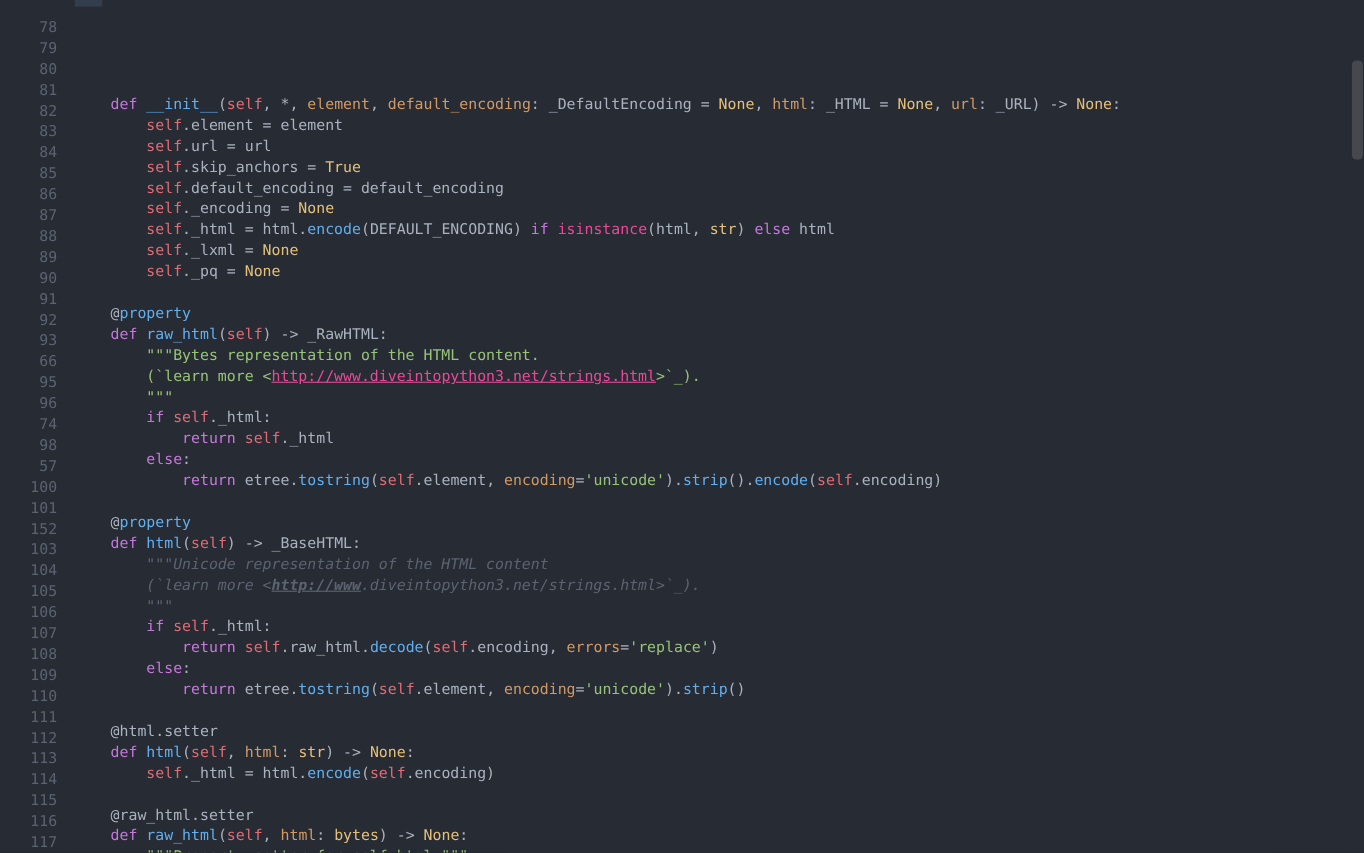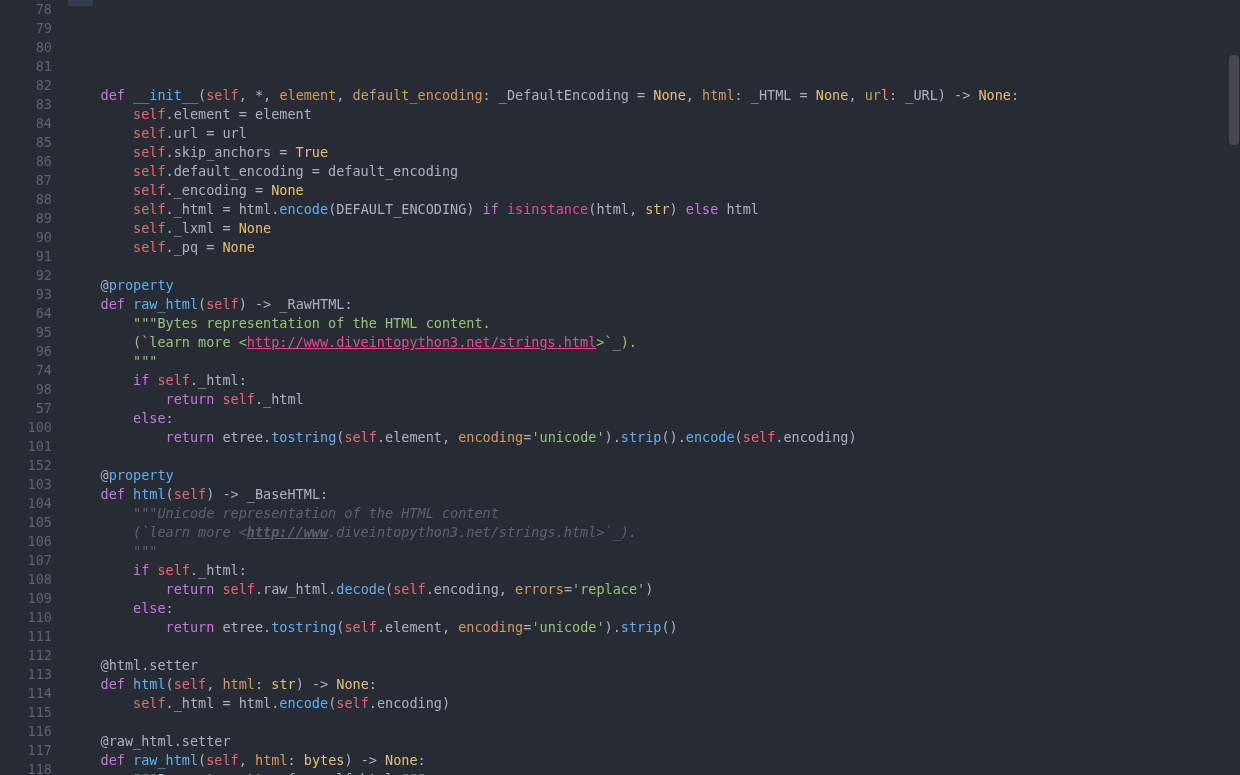--- a/index.html
+++ b/index.html
@@ -14,21 +14,21 @@
     overflow: hidden;
   }
   .editor {
     display: flex;
     height: 100%;
   }
   .gutter {
     background: #272b33;
     color: #5c6370;
     text-align: right;
-    padding: 0 10px 0 0;
+    padding: 16px 10px 0 0;
     width: 52px;
     flex-shrink: 0;
     user-select: none;
   }
   .gutter div, .code div.line {
     height: 19px;
     line-height: 19px;
     white-space: pre;
   }
   .code {
@@ -93,21 +93,21 @@
       <div>84</div>
       <div>85</div>
       <div>86</div>
       <div>87</div>
       <div>88</div>
       <div>89</div>
       <div>90</div>
       <div>91</div>
       <div>92</div>
       <div>93</div>
-      <div>64</div>
+      <div>66</div>
       <div>95</div>
       <div>96</div>
       <div>74</div>
       <div>98</div>
       <div>57</div>
       <div>100</div>
       <div>101</div>
       <div>152</div>
       <div>103</div>
       <div>104</div>

